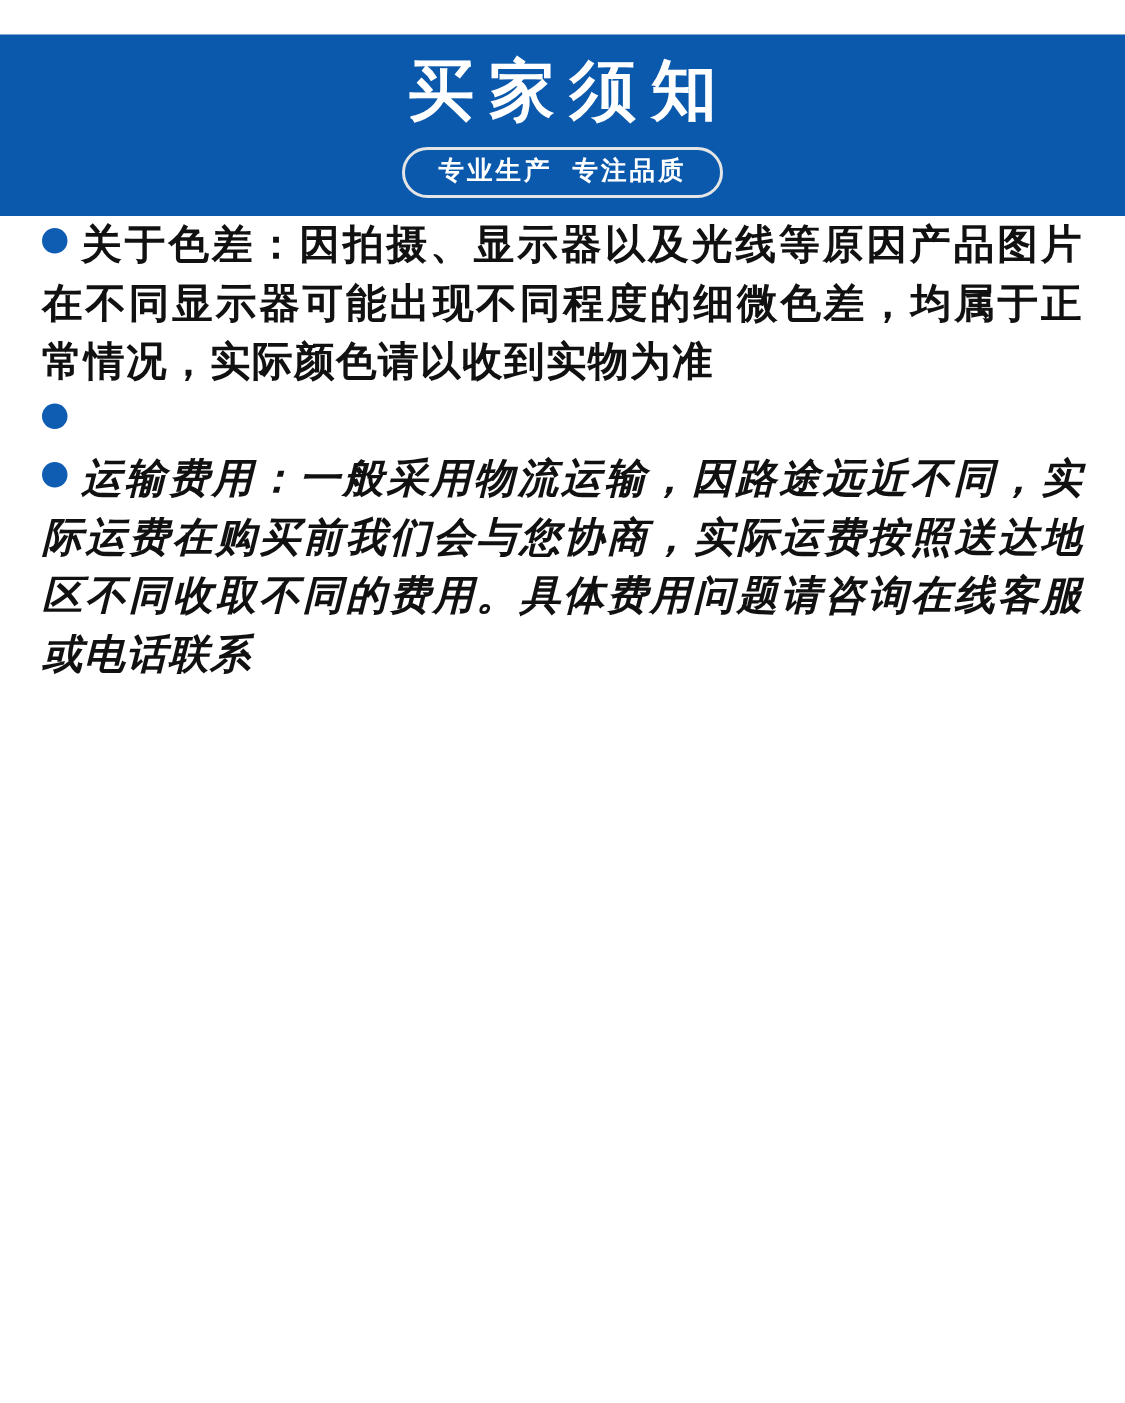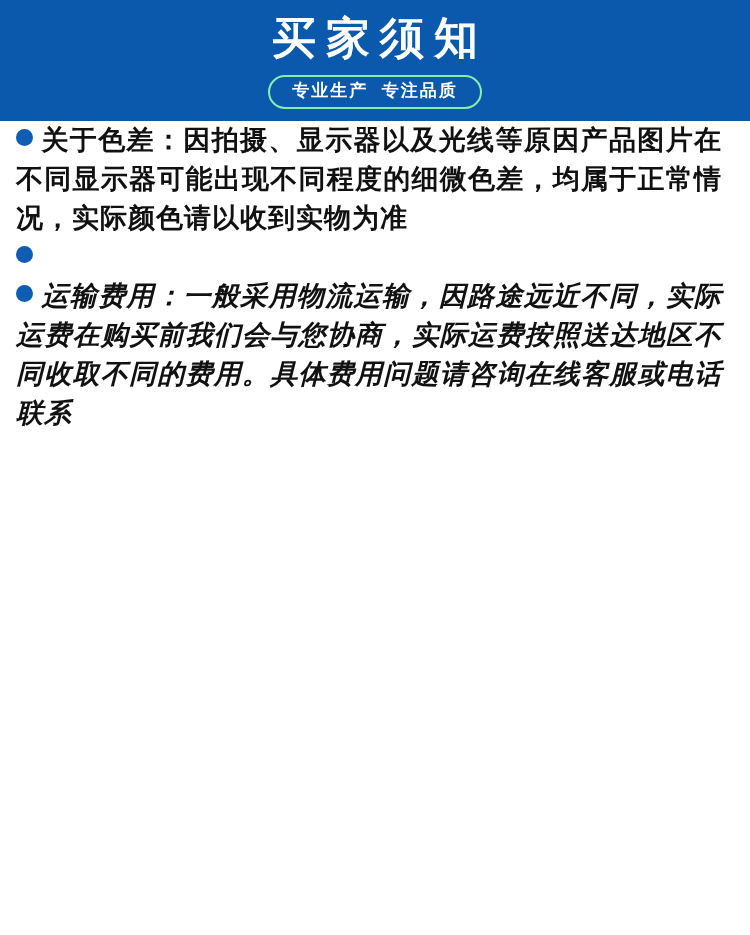--- a/index.html
+++ b/index.html
@@ -7,52 +7,53 @@
     width: 750px;
     height: 935px;
     background: #ffffff;
     font-family: "Liberation Sans", "DejaVu Sans", sans-serif;
     overflow: hidden;
   }
   .page { width: 750px; height: 935px; background: #ffffff; }
 
   
   .banner {
+    margin-top: 23px;
     height: 121px;
     background: #0b59ac;
     display: flex;
     flex-direction: column;
     align-items: center;
     justify-content: center;
   }
   .banner-title {
     color: #ffffff;
     font-size: 44px;
     font-weight: bold;
     letter-spacing: 10px;
     text-indent: 10px; 
     line-height: 1.1;
     margin-top: 2px;
   }
   .banner-pill {
     margin-top: 12px;
-    border: 2px solid #86efac;
+    border: 2px solid #e5e5e5;
     border-radius: 999px;
     color: #ffffff;
     font-size: 17px;
     font-weight: bold;
     letter-spacing: 2px;
     padding: 5px 22px 6px 22px;
     white-space: pre;
     line-height: 1.1;
   }
 
   
   .content {
-    padding: 0 28px 0 16px;
+    padding: 0 28px 0 28px;
   }
   p.notice {
     margin: 0;
     font-size: 27px;
     font-weight: bold;
     color: #111111;
     line-height: 39px;
     letter-spacing: 1px;
     text-align: justify;
   }

